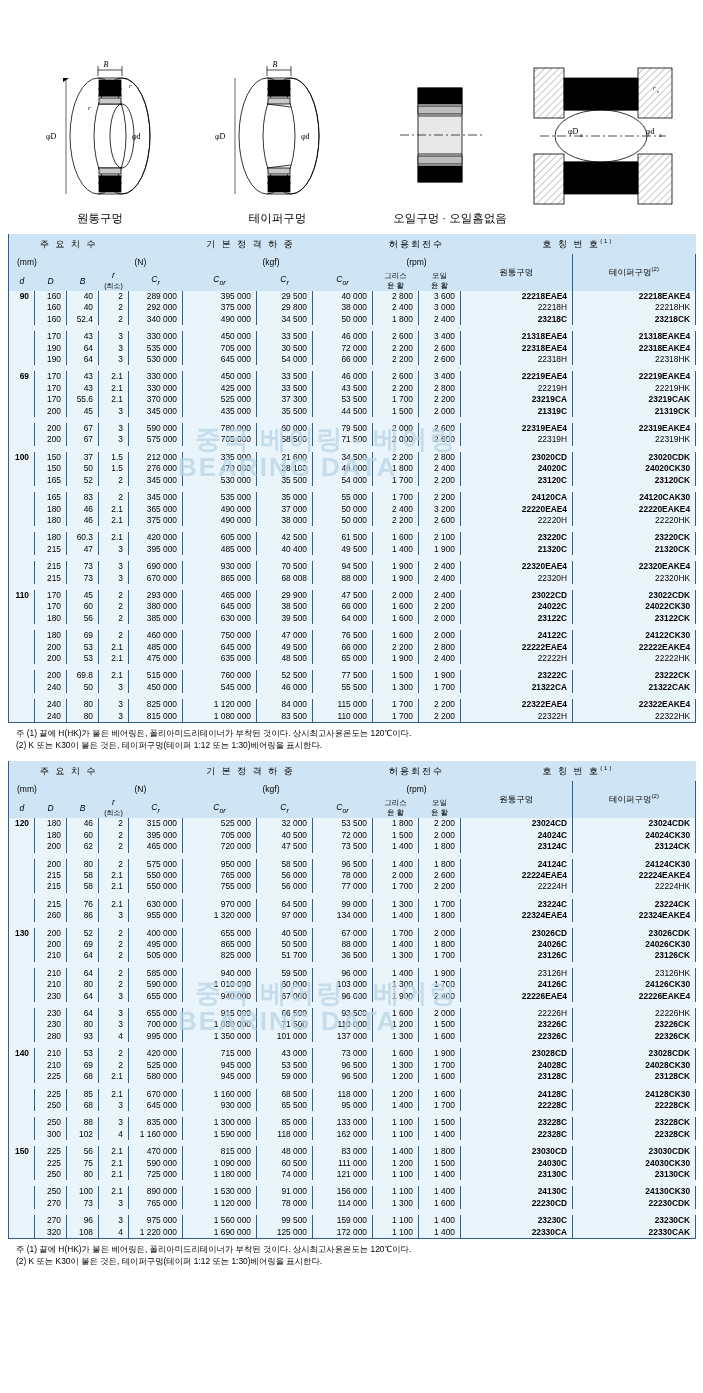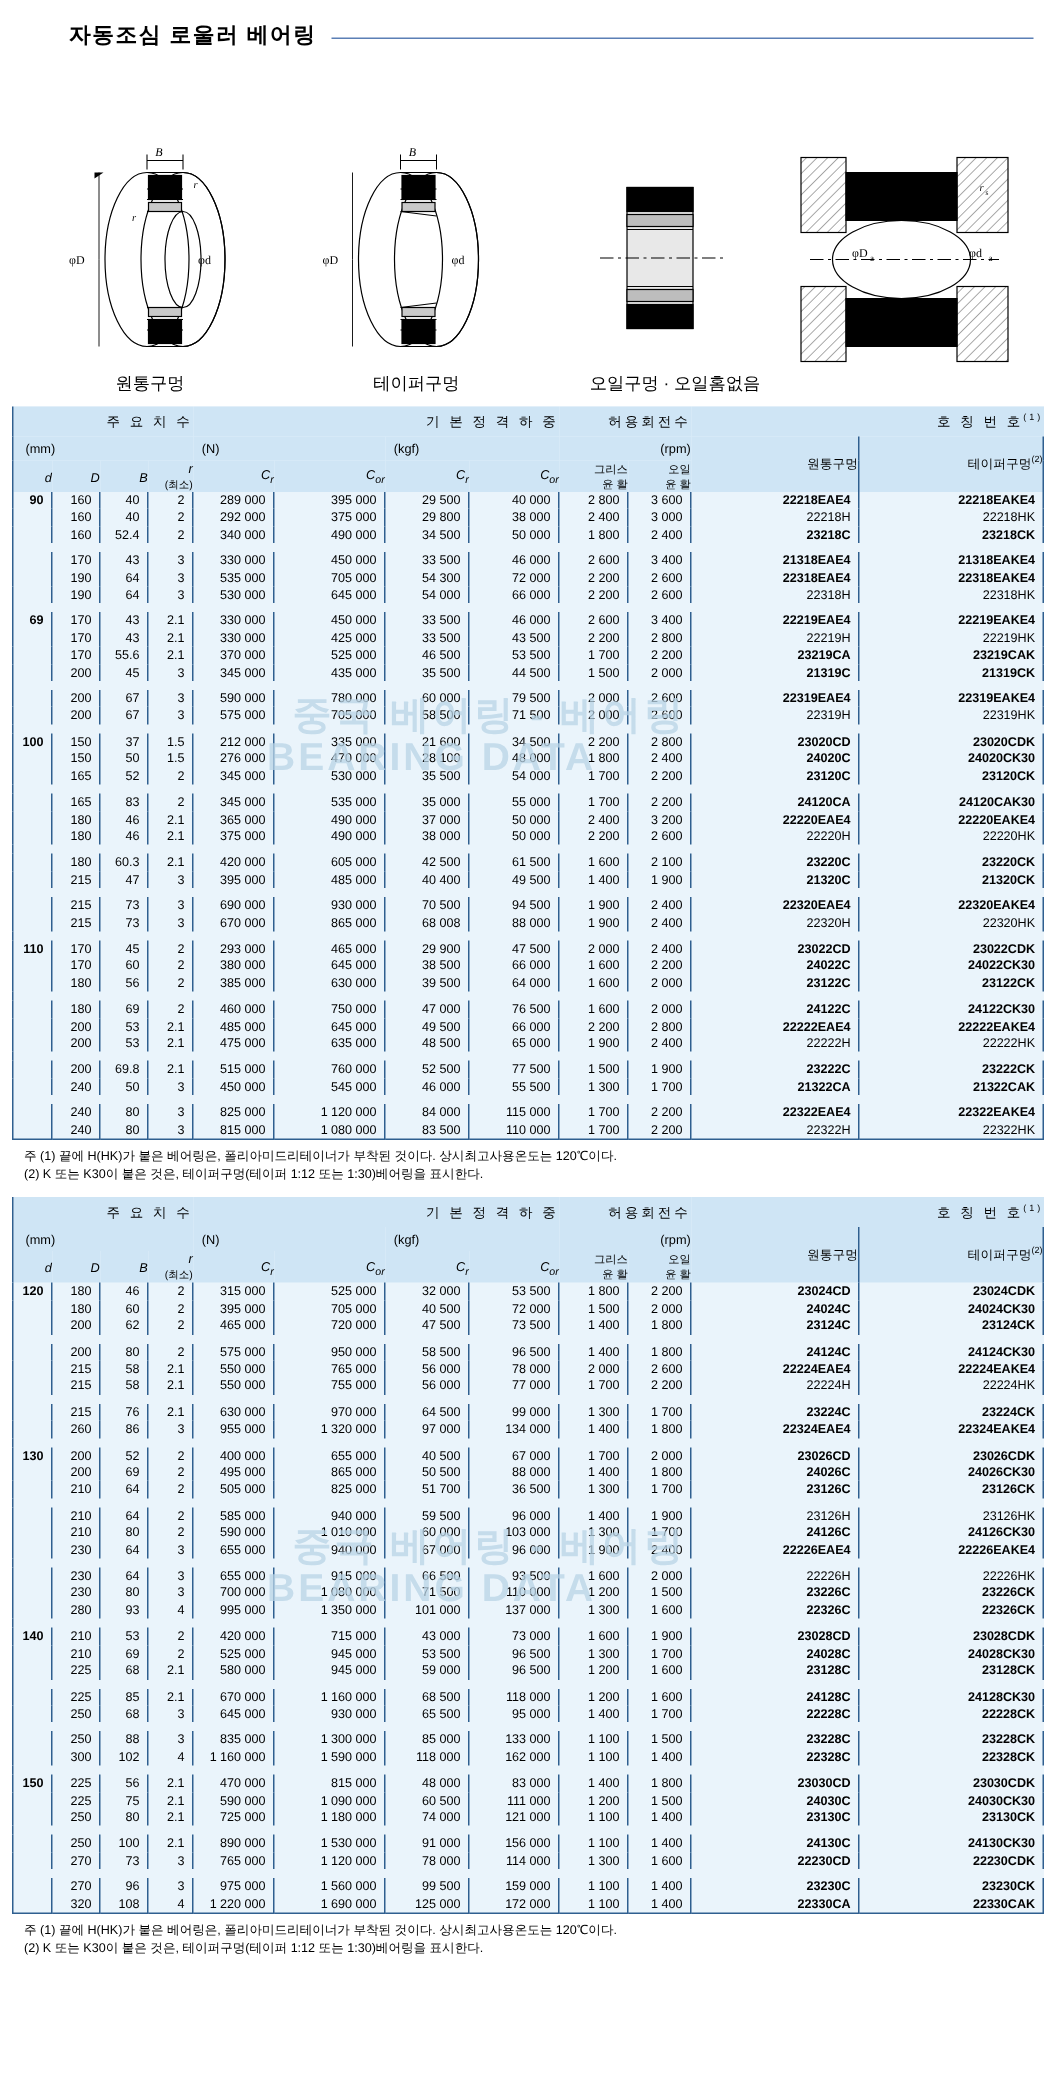--- a/index.html
+++ b/index.html
@@ -46,21 +46,21 @@
     table-layout:fixed;
     font-size:8.3px;
     background:#eaf4fb;
   }
   table.spec th, table.spec td{
     border:0;
     padding:0;
   }
   .hdr td,.hdr th{
     background:#cfe5f5;
-    text-align:right;
+    text-align:center;
     vertical-align:middle;
     font-size:9px;
     border-right:1px solid #2f5f8f;
     border-top:1px solid #2f5f8f;
     border-bottom:1px solid #2f5f8f;
   }
   .hdr .lft{border-left:1px solid #2f5f8f;}
   .hdr-top td{height:20px;letter-spacing:2px;}
   .hdr-mid td{height:16px;font-size:8.5px;}
   .hdr-sub td{height:15px;font-size:8.5px;font-style:italic;}
@@ -101,24 +101,20 @@
     font-weight:bold;
     white-space:nowrap;
   }
   .wm1{font-size:26px;letter-spacing:2px;}
 </style>
 </head>
 <body>
 
 <div class="page">
 
-  <div class="page-header">
-    <div class="title">자동조심 로울러 베어링</div>
-    <div class="rule"></div>
-  </div>
 
   <div class="draw-area">
 
     <div class="draw" style="left:36px;top:52px;">
       <svg width="150" height="150" viewBox="0 0 150 150">
         <g stroke="#000" fill="none" stroke-width="0.8">
 
           <ellipse cx="62" cy="78" rx="28" ry="58" fill="#ffffff"></ellipse>
           <path d="M62 20 L86 20 A28 58 0 0 1 86 136 L62 136"></path>
           <ellipse cx="86" cy="78" rx="28" ry="58"></ellipse>
@@ -347,21 +343,21 @@
             <td class="cell dsg b">21318EAE4</td>
             <td class="cell dsg b">21318EAKE4</td>
           </tr>
           <tr>
             <td class="cell lft ctr bold"></td>
             <td class="cell">190</td>
             <td class="cell">64</td>
             <td class="cell">3</td>
             <td class="cell">535 000</td>
             <td class="cell">705 000</td>
-            <td class="cell">54 300</td>
+            <td class="cell">30 500</td>
             <td class="cell">72 000</td>
             <td class="cell">2 200</td>
             <td class="cell">2 600</td>
             <td class="cell dsg b">22318EAE4</td>
             <td class="cell dsg b">22318EAKE4</td>
           </tr>
           <tr>
             <td class="cell lft ctr bold"></td>
             <td class="cell">190</td>
             <td class="cell">64</td>
@@ -417,21 +413,21 @@
             <td class="cell dsg">22219H</td>
             <td class="cell dsg">22219HK</td>
           </tr>
           <tr>
             <td class="cell lft ctr bold"></td>
             <td class="cell">170</td>
             <td class="cell">55.6</td>
             <td class="cell">2.1</td>
             <td class="cell">370 000</td>
             <td class="cell">525 000</td>
-            <td class="cell">46 500</td>
+            <td class="cell">37 300</td>
             <td class="cell">53 500</td>
             <td class="cell">1 700</td>
             <td class="cell">2 200</td>
             <td class="cell dsg b">23219CA</td>
             <td class="cell dsg b">23219CAK</td>
           </tr>
           <tr>
             <td class="cell lft ctr bold"></td>
             <td class="cell">200</td>
             <td class="cell">45</td>

